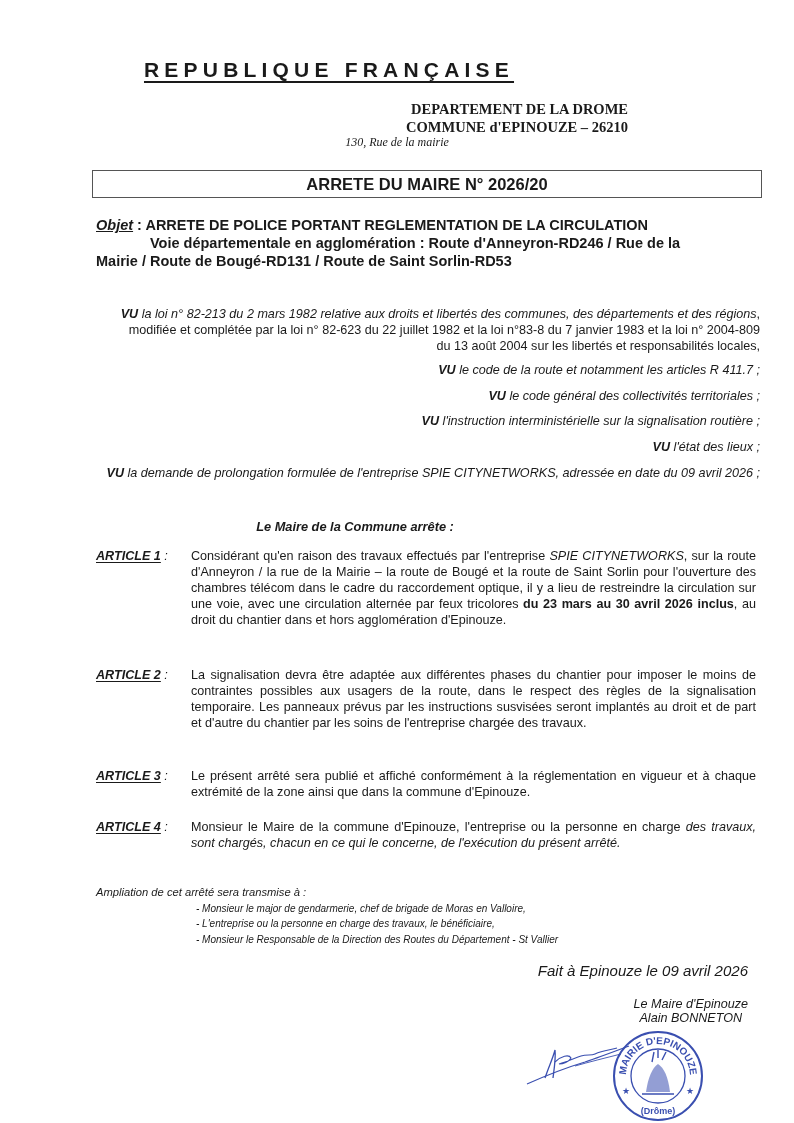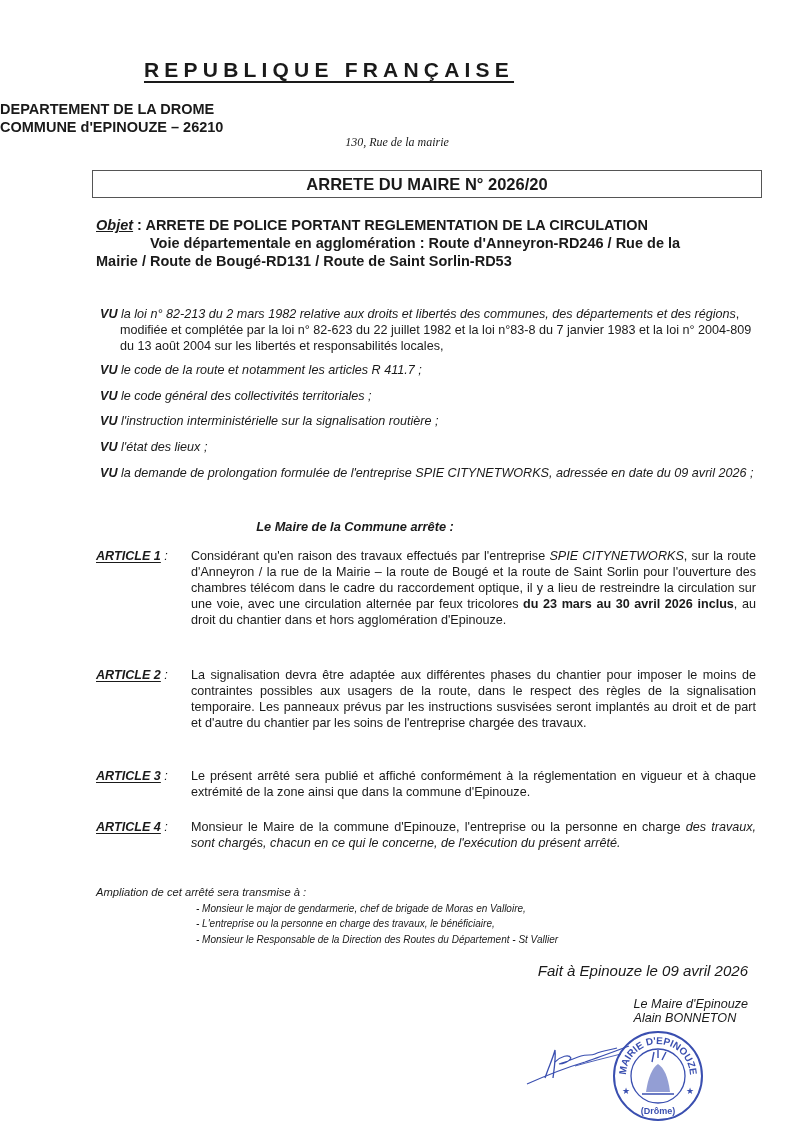--- a/index.html
+++ b/index.html
@@ -3,44 +3,44 @@
 <meta charset="utf-8">
 <style>
   html, body { margin: 0; padding: 0; background: #ffffff; }
   body { width: 794px; height: 1123px; position: relative; overflow: hidden; color: #1a1a1a;
          font-family: "Liberation Sans", sans-serif; }
   .abs { position: absolute; }
   .title-rf { left: 0; width: 658px; top: 58px; text-align: center; }
   .title-rf span { font-family: "Liberation Sans", sans-serif; font-weight: bold; font-size: 21px;
                    letter-spacing: 5.2px; text-decoration: underline; text-underline-offset: 4px;
                    text-decoration-thickness: 2px; }
-  .dept { left: 0; width: 628px; top: 100px; text-align: left;
-          font-family: Liberation Sans, sans-serif; font-weight: bold; font-size: 14.5px; line-height: 18px; }
+  .dept { left: 0; width: 628px; top: 100px; text-align: right;
+          font-family: Liberation Serif, serif; font-weight: bold; font-size: 14.5px; line-height: 18px; }
   .addr { left: 0; width: 794px; top: 135px; text-align: center;
           font-family: "Liberation Serif", serif; font-style: italic; font-size: 12px; }
   .arrete-box { left: 92px; top: 170px; width: 668px; height: 26px; border: 1.3px solid #555;
                 text-align: center; font-weight: bold; font-size: 16.5px; line-height: 26px; }
   .objet { left: 96px; top: 216px; width: 670px; font-weight: bold; font-size: 14.5px; line-height: 18px; }
   .objet .lbl { font-style: italic; text-decoration: underline; }
   .objet .indent { padding-left: 54px; }
-  .vu-block { left: 100px; width: 660px; font-size: 12.6px; line-height: 16px; }
+  .vu-block { left: 100px; width: 660px; font-size: 12.6px; line-height: 16px; text-align: right; }
   .vu { margin: 0; padding-left: 20px; text-indent: -20px; font-style: italic; }
   .vu b { font-style: italic; }
   .vu .up { font-style: normal; }
   .arrete-title { left: 0; width: 710px; top: 519px; text-align: center; font-weight: bold;
                   font-style: italic; font-size: 12.8px; }
   .article { left: 96px; width: 660px; font-size: 12.6px; line-height: 16px; display: flex; }
   .article .alabel { width: 95px; flex: 0 0 95px; font-weight: bold; font-style: italic; white-space: nowrap; }
   .article .alabel u { text-underline-offset: 2px; }
   .article .alabel .colon { font-weight: normal; }
   .article .atext { flex: 1; text-align: justify; }
   .ampl { left: 96px; top: 885px; font-style: italic; font-size: 11.2px; line-height: 15px; }
   .ampl-list { left: 196px; top: 901px; font-style: italic; font-size: 10px; line-height: 15.4px; }
   .fait { right: 46px; top: 962px; font-style: italic; font-size: 15px; }
-  .maire { right: 46px; top: 997px; text-align: left; font-style: italic; font-size: 12.6px; line-height: 14px; }
+  .maire { right: 46px; top: 997px; text-align: center; font-style: italic; font-size: 12.6px; line-height: 14px; }
   .sig { left: 525px; top: 1032px; }
   .stamp { left: 612px; top: 1030px; }
 </style>
 </head>
 <body>
 
 <div class="abs title-rf">
   <span>REPUBLIQUE FRANÇAISE</span>
 </div>
 

